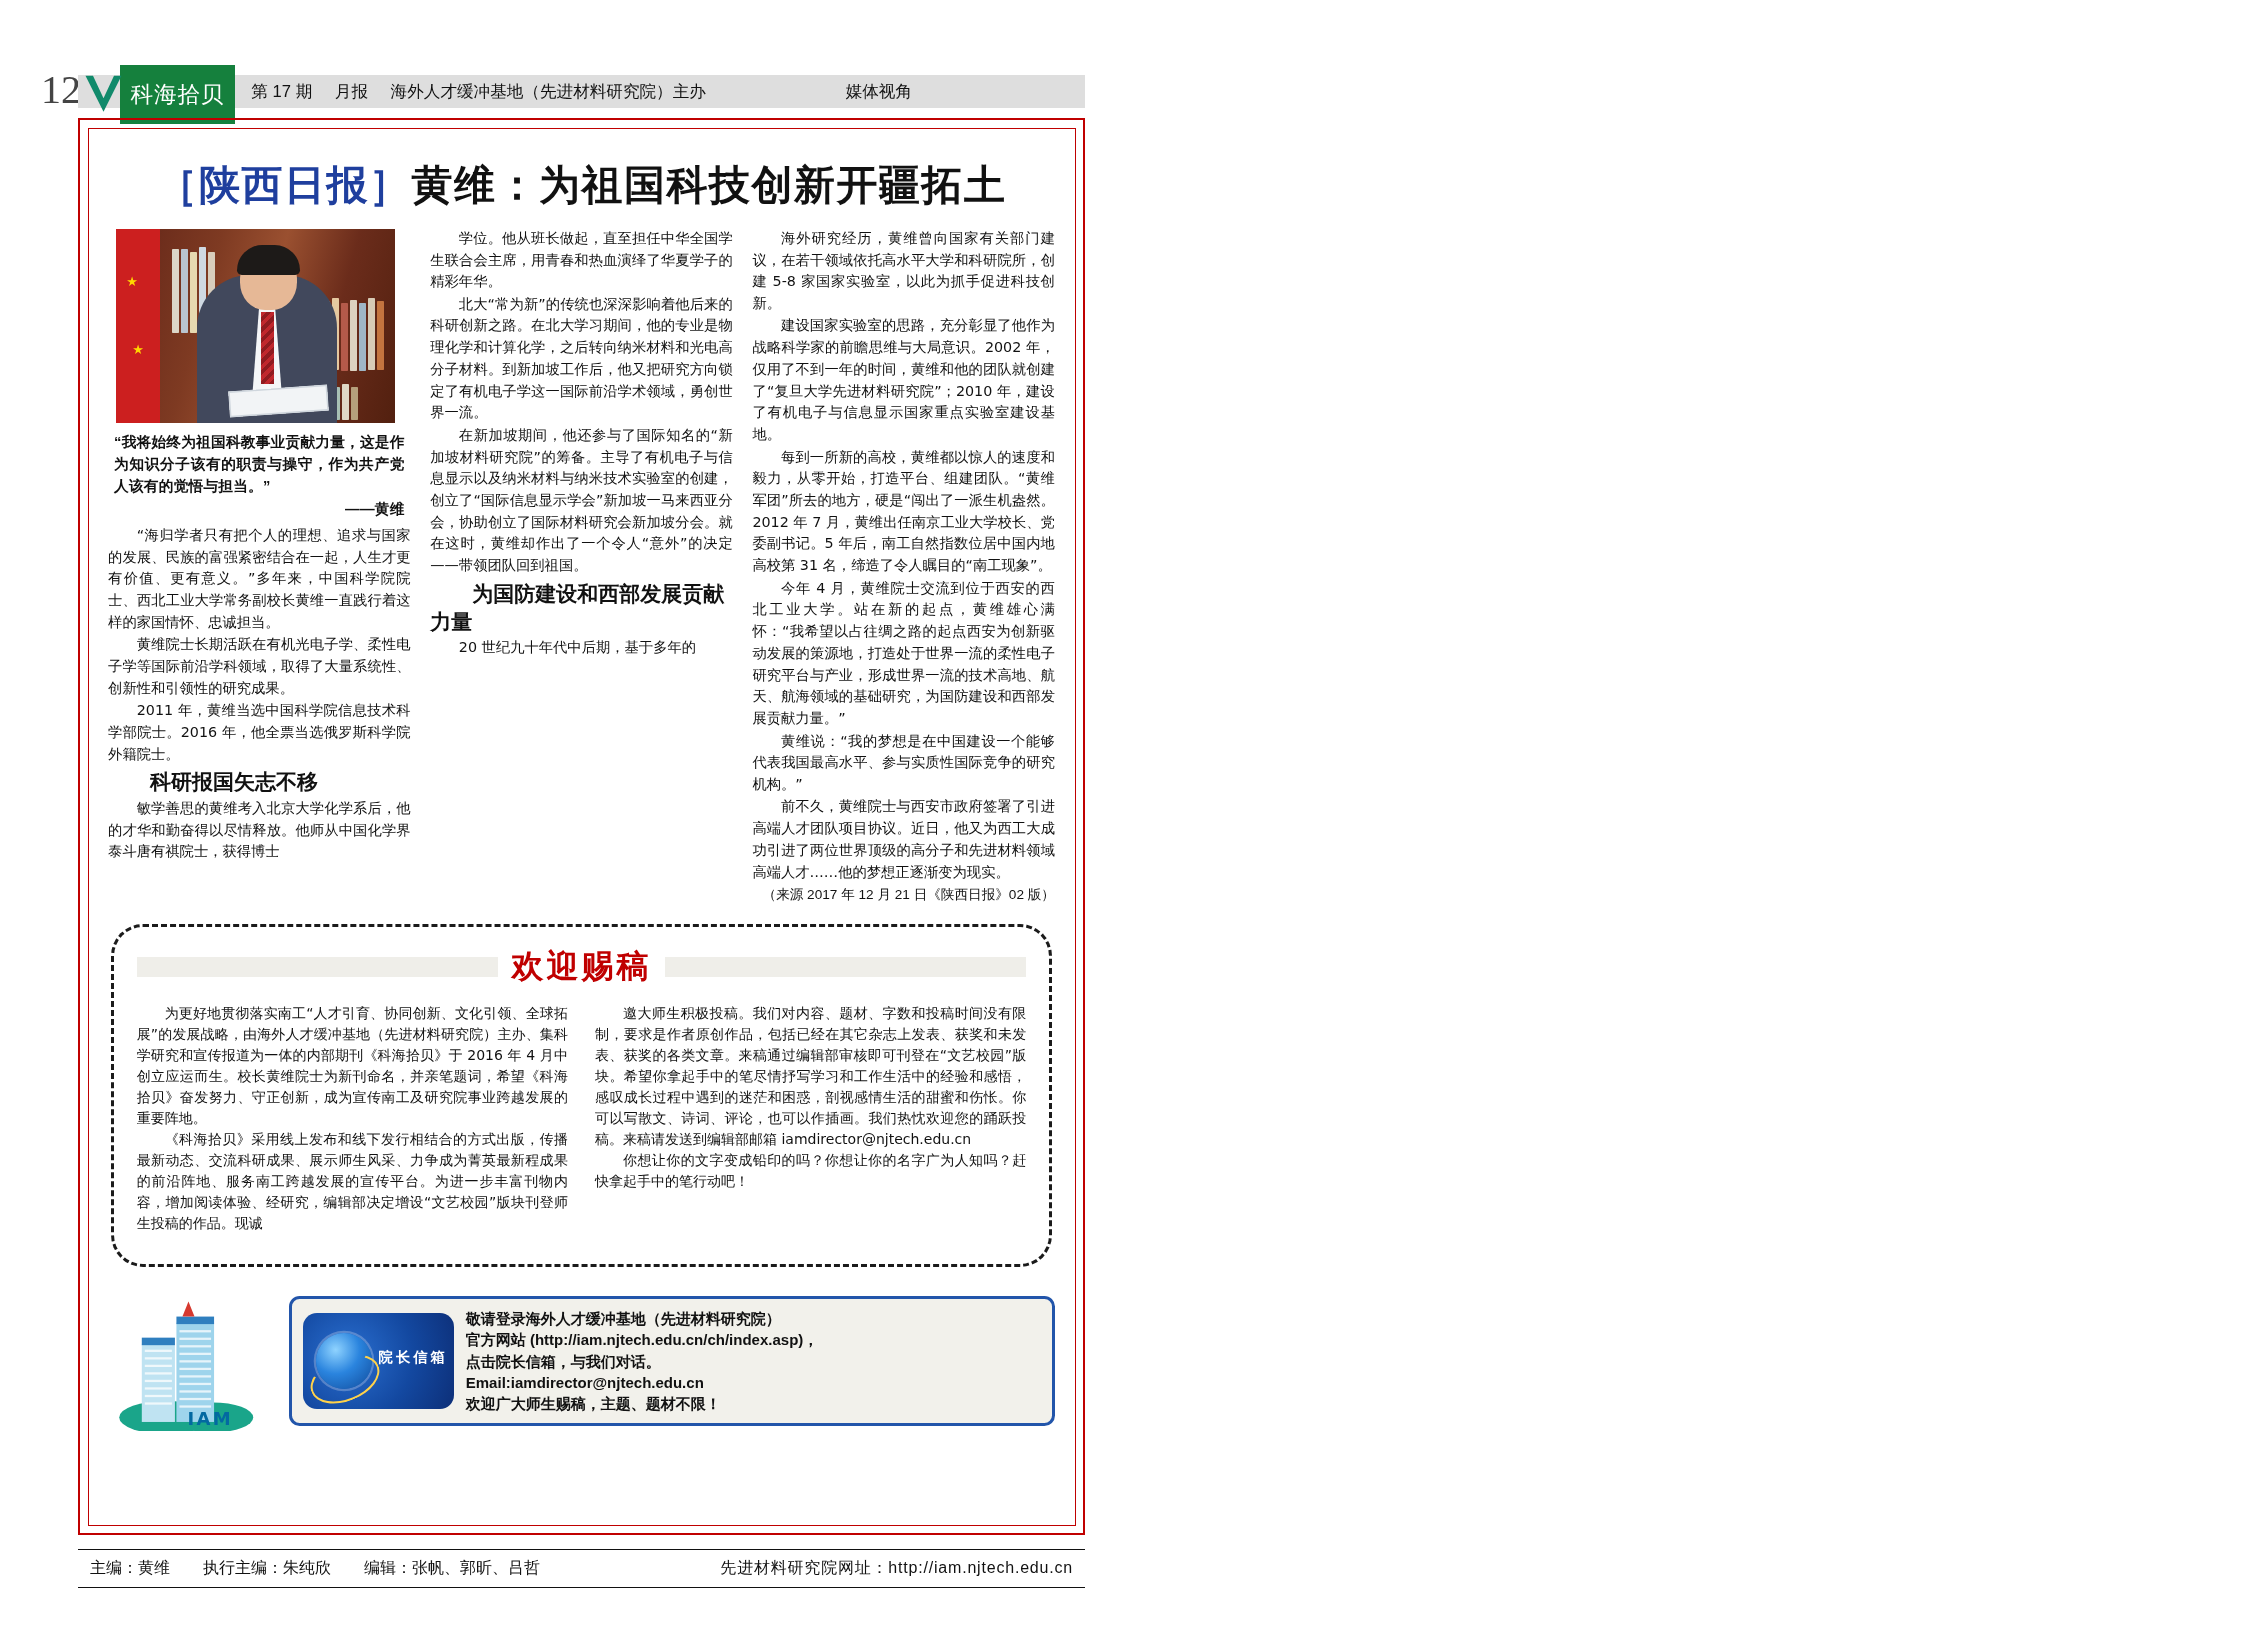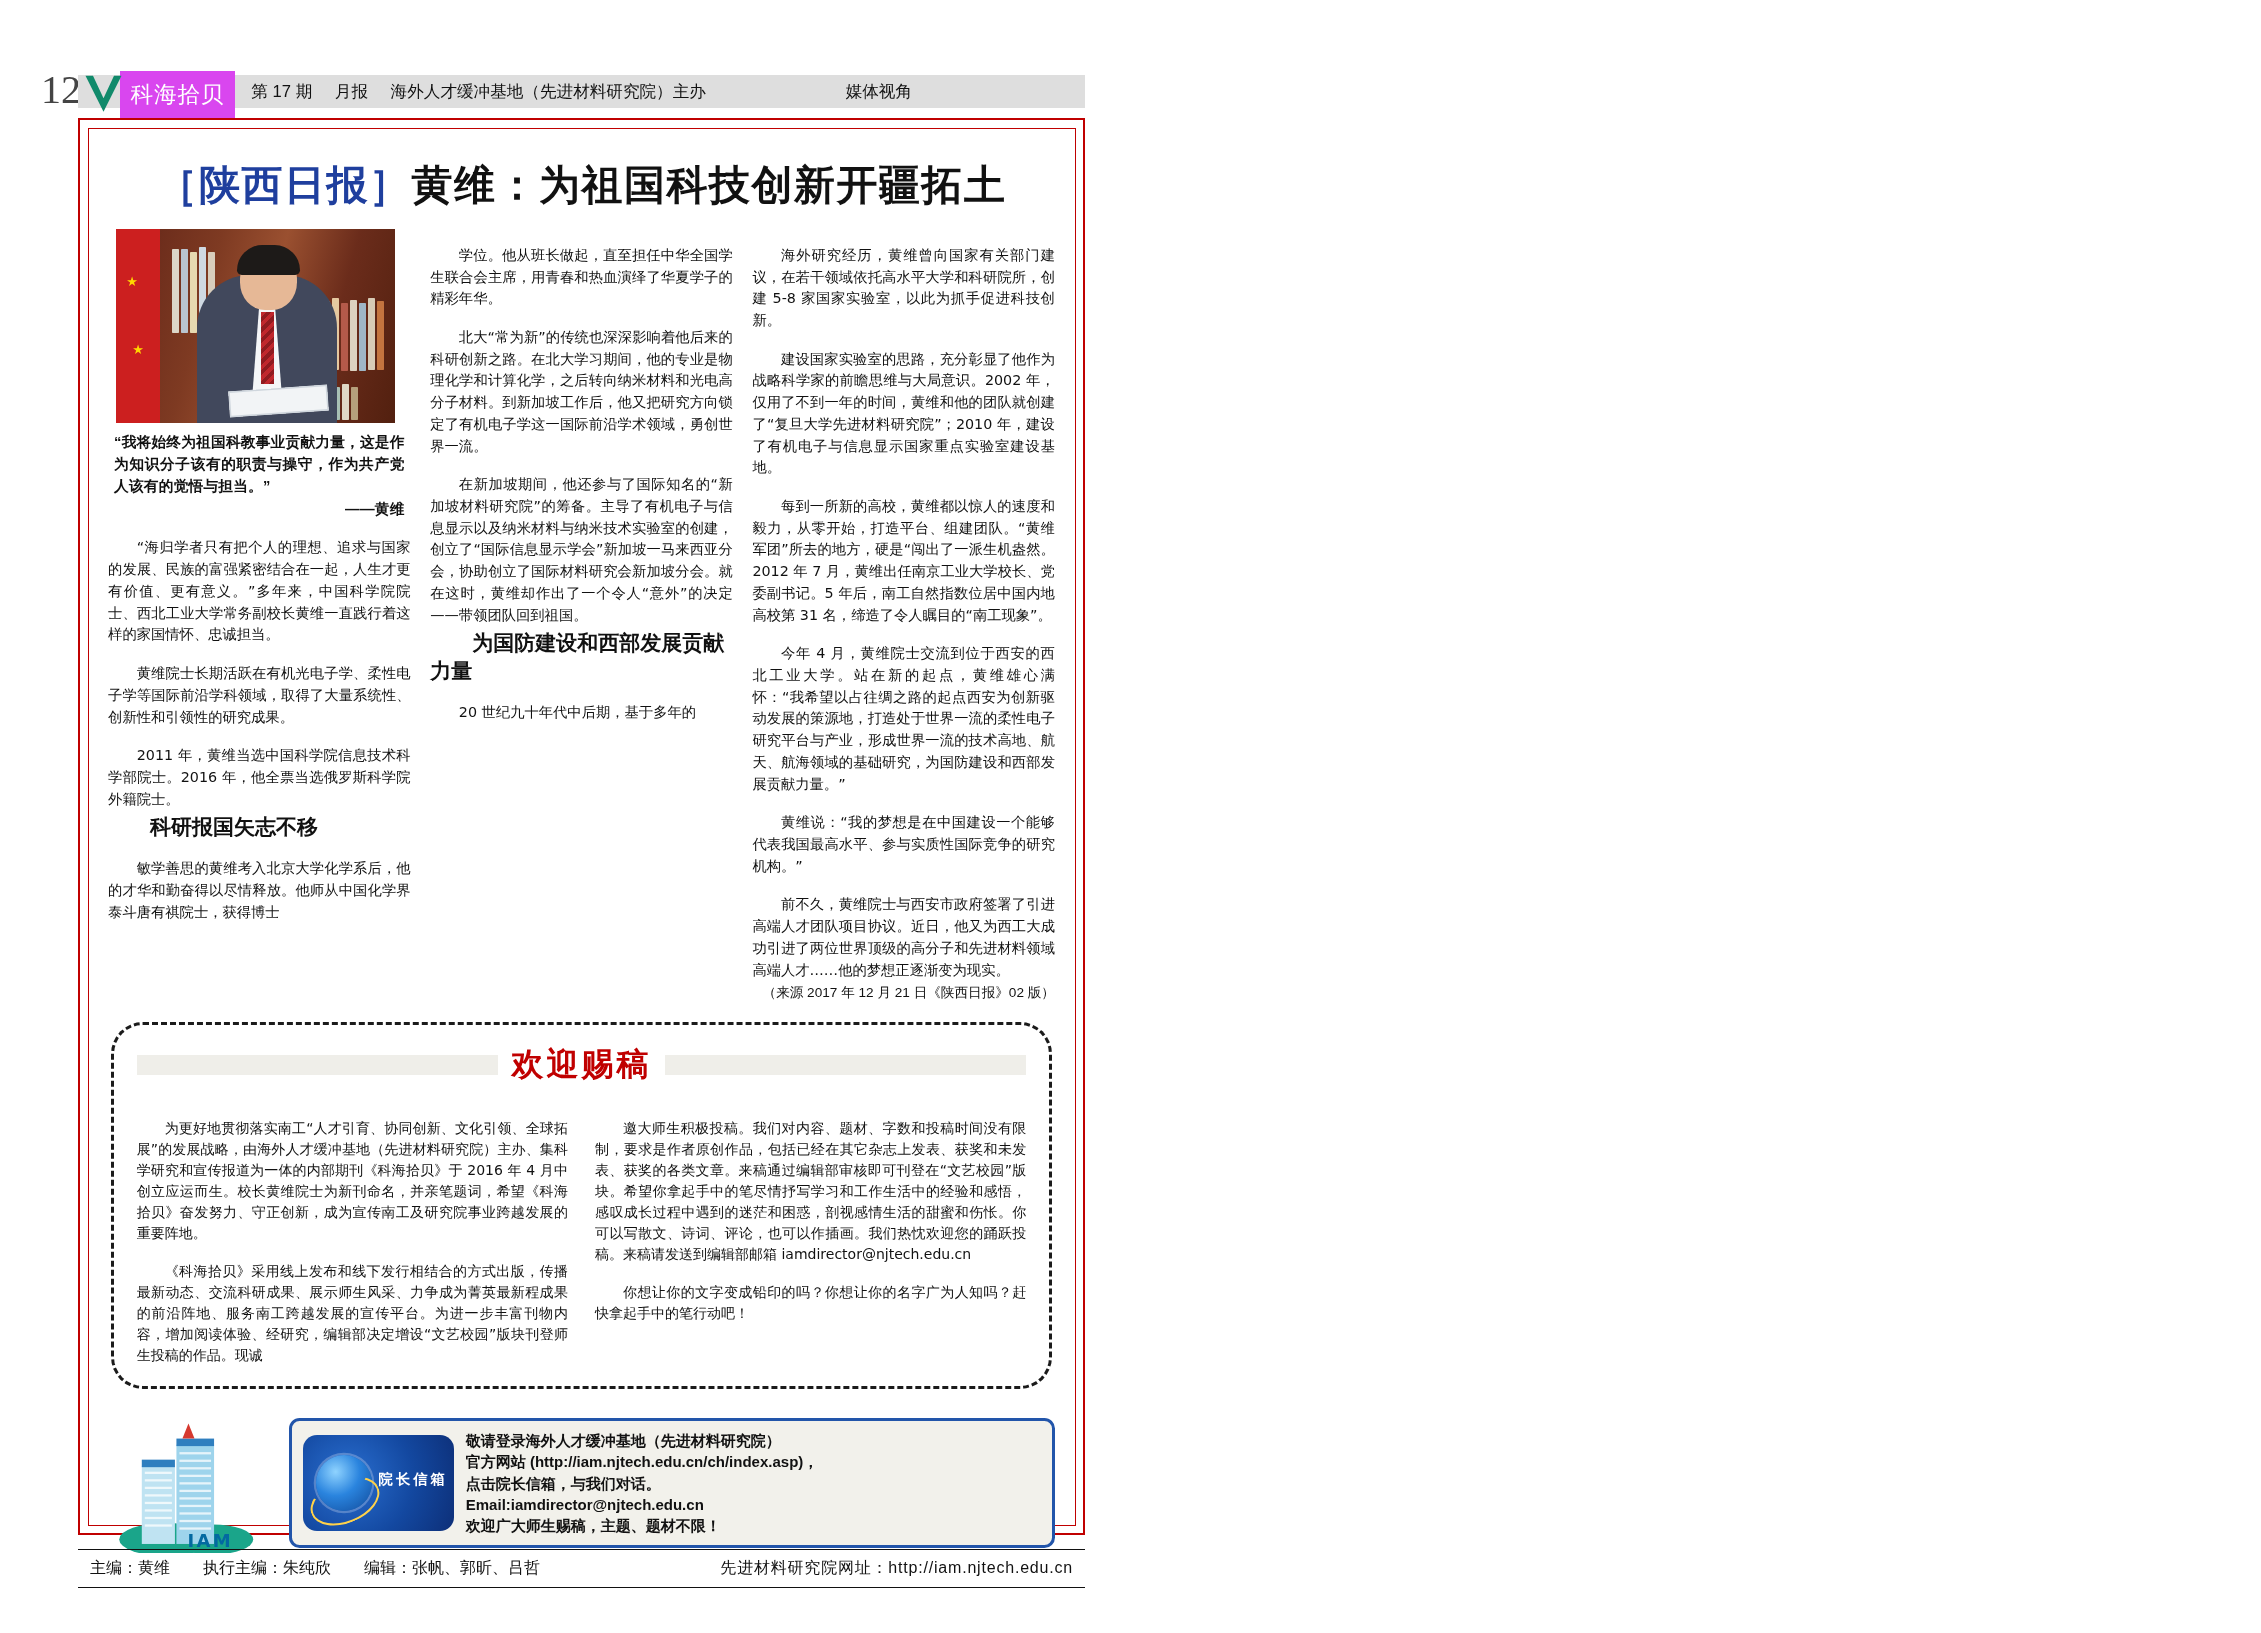--- a/index.html
+++ b/index.html
@@ -24,22 +24,22 @@
     display: flex; align-items: center;
   }
   .lp-pageno {
     position: absolute; left: 41px; top: 70px;
     font-family: "Liberation Serif", serif;
     font-size: 40px; color: #444; line-height: 1;
   }
   .lp-arrow { width: 42px; height: 33px; position: relative; flex: 0 0 42px; }
   .lp-arrow svg { position: absolute; left: 3px; top: -4.5px; }
   .lp-badge {
-    flex: 0 0 auto; background: #d946ef; color: #fff;
-    height: 47px; margin-top: 6px;
+    flex: 0 0 auto; background: #15803d; color: #fff;
+    height: 59px; margin-top: 6px;
     padding: 0 10.6px; display: flex; align-items: center; justify-content: center;
     font-size: 22.6px; letter-spacing: 0.8px;
     font-family: "DejaVu Sans", sans-serif;
   }
   .lp-hdr-meta { display: flex; align-items: flex-end; gap: 22.6px; margin-left: 16.6px; font-size: 16.6px; color: #111; }
   .lp-hdr-right { margin-left: auto; margin-right: 173px; font-size: 16.6px; color: #111; }
 
   
   .lp-frame {
     position: absolute; left: 78px; top: 118px;
@@ -70,21 +70,20 @@
   .lp-quote {
     font-size: 14.7px; line-height: 1.5; font-weight: bold;
     color: #111; letter-spacing: 0.2px; text-align: justify;
     margin: 3px 6px 4.5px 6px;
   }
   .lp-quote .attr { display: block; text-align: right; margin-top: 1.5px; }
   .body-p {
     font-size: 14.3px; line-height: 1.52; text-align: justify;
     text-indent: 2em; color: #111; margin-bottom: 0.8px;
     font-family: "DejaVu Sans", sans-serif;
-    margin-top: 17px;
   }
   .sub-h {
     font-size: 21px; font-weight: bold; text-indent: 2em;
     margin: 3px 0 1.5px 0; color: #111;
     font-family: "DejaVu Sans", sans-serif;
   }
   .src-note { font-size: 13.6px; text-align: right; margin-top: 3px; color:#111; }
 
   
   .welcome-box {

